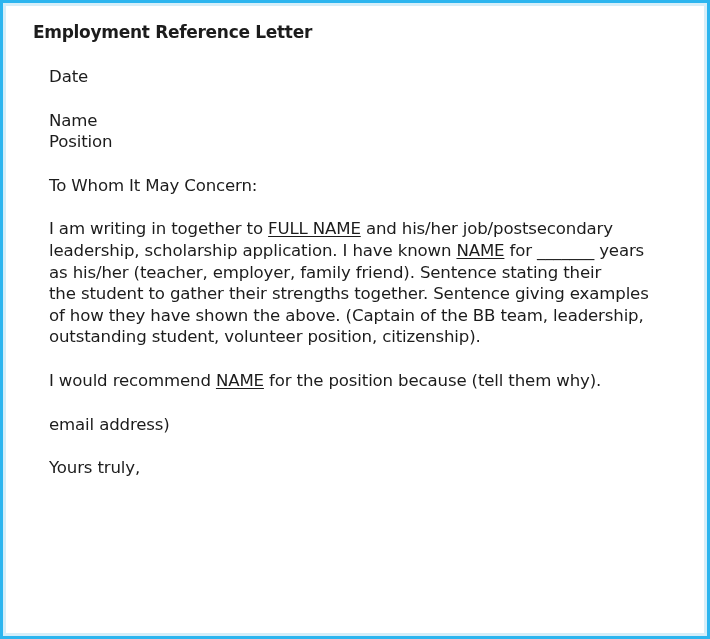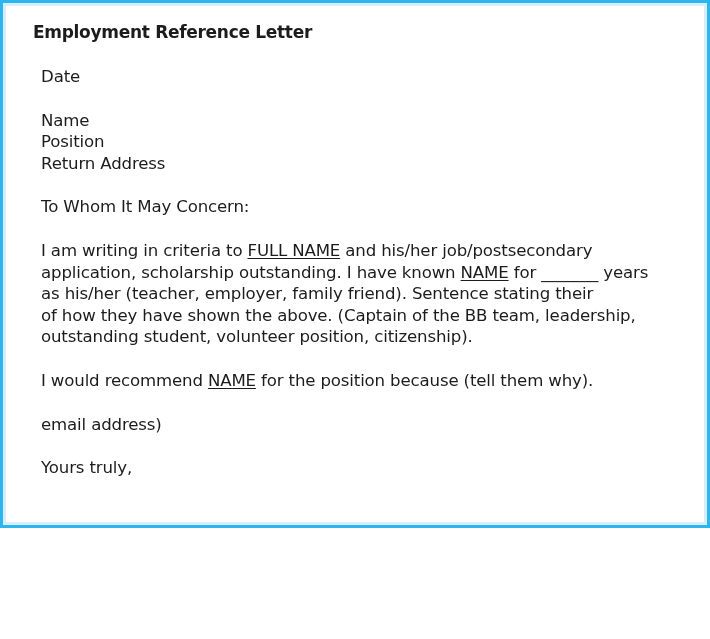--- a/index.html
+++ b/index.html
@@ -9,21 +9,21 @@
     }
     body {
       width: 710px;
       height: 639px;
       overflow: hidden;
     }
     .frame {
       position: relative;
       box-sizing: border-box;
       width: 710px;
-      height: 528px;
+      height: 639px;
       border: 3px solid #2cb5ef;
       background: #ffffff;
     }
     .inner {
       position: absolute;
       left: 0; top: 0; right: 0; bottom: 0;
       border: 3px solid #d5eef9;
       box-sizing: border-box;
     }
     .letter {
@@ -38,50 +38,50 @@
       letter-spacing: -0.15px;
     }
     .title {
       font-weight: bold;
       font-size: 17px;
       margin: 0 0 22px 0;
       line-height: 24px;
       letter-spacing: -0.3px;
     }
     .line { display: block; white-space: nowrap; }
-    .block { margin: 0 0 22px 8px; }
+    .block { margin: 0 0 22px 16px; }
     .u { text-decoration: underline; text-underline-offset: 2px; text-align: center; }
   </style>
 </head>
 <body>
 
 <div class="frame">
   <div class="inner"></div>
 
   <div class="letter">
     <div class="title">Employment Reference Letter</div>
 
     <div class="block">
       <span class="line">Date</span>
     </div>
 
     <div class="block">
       <span class="line">Name</span>
       <span class="line">Position</span>
-      <span class="line">Return Address</span>
     </div>
 
     <div class="block">
       <span class="line">To Whom It May Concern:</span>
     </div>
 
     <div class="block">
-      <span class="line"><span>I am writing in criteria to </span><span class="u">FULL NAME</span><span> and his/her job/postsecondary</span></span>
-      <span class="line"><span>application, scholarship outstanding. I have known </span><span class="u">NAME</span><span> for _______ years</span></span>
+      <span class="line"><span>I am writing in together to </span><span class="u">FULL NAME</span><span> and his/her job/postsecondary</span></span>
+      <span class="line"><span>leadership, scholarship application. I have known </span><span class="u">NAME</span><span> for _______ years</span></span>
       <span class="line">as his/her (teacher, employer, family friend). Sentence stating their</span>
+      <span class="line">the student to gather their strengths together.  Sentence giving examples</span>
       <span class="line">of how they have shown the above. (Captain of the BB team, leadership,</span>
       <span class="line">outstanding student, volunteer position, citizenship).</span>
     </div>
 
     <div class="block">
       <span class="line"><span>I would recommend </span><span class="u">NAME</span><span> for the position because (tell them why).</span></span>
     </div>
 
     <div class="block">
       <span class="line">email address)</span>

